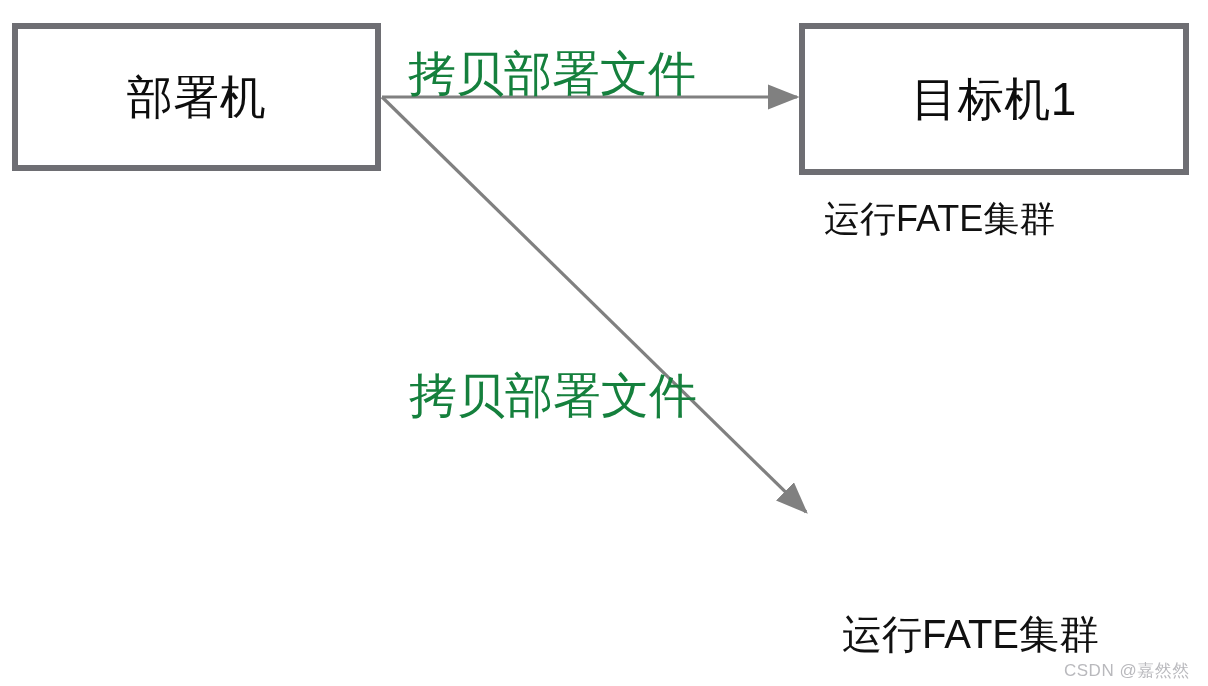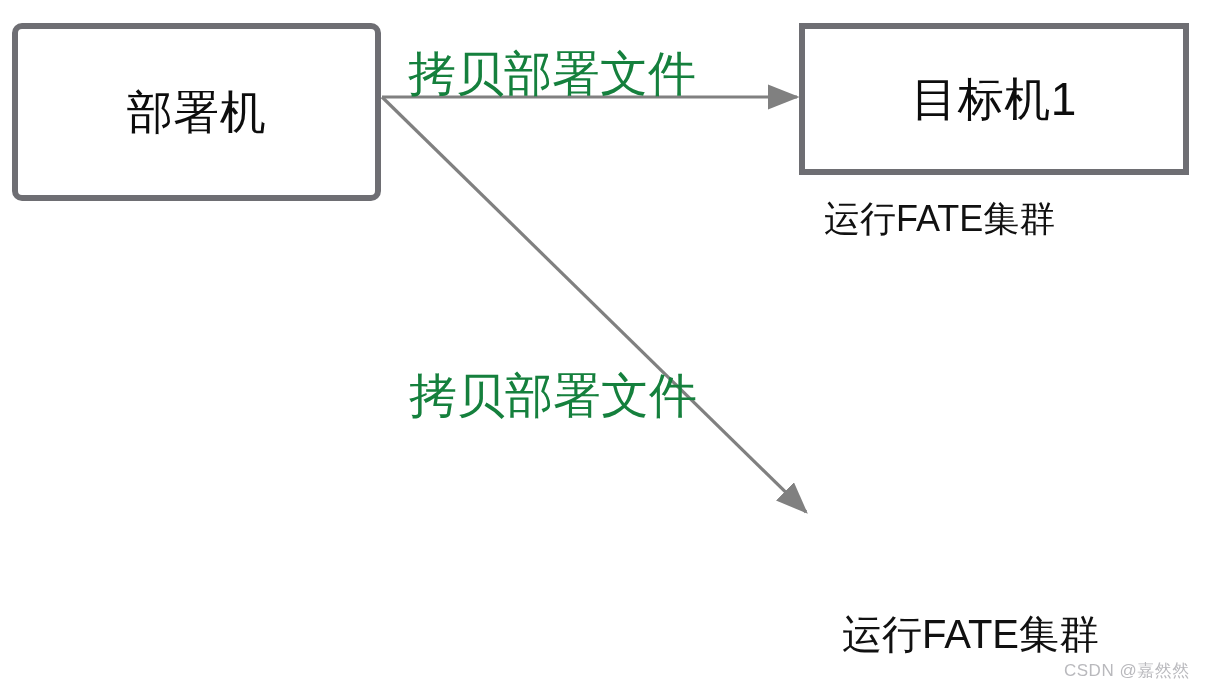--- a/index.html
+++ b/index.html
@@ -60,21 +60,21 @@
     pointer-events: none;
   }
   .watermark {
     position: absolute;
     font-size: 17px;
     color: #b9b9bd;
     white-space: nowrap;
     letter-spacing: 0.5px;
   }
   
-  #box-deploy   { left: 12px;  top: 23px;  width: 369px; height: 178px; border-radius: 10px; }
+  #box-deploy   { left: 12px;  top: 23px;  width: 369px; height: 148px; }
   #box-target1  { left: 799px; top: 23px;  width: 390px; height: 152px; }
   #box-target2  { left: 809px; top: 444px; width: 390px; height: 150px; }
   #cap-deploy   { left: 29px;  top: 200px; }
   #cap-target1  { left: 824px; top: 201px; }
   #cap-target2  { left: 842px; top: 614px; }
   #lbl-copy-1   { left: 408px; top: 50px;  }
   #lbl-copy-2   { left: 409px; top: 372px; }
   #csdn-mark    { left: 1064px; top: 659px; }
 </style>
 </head>

